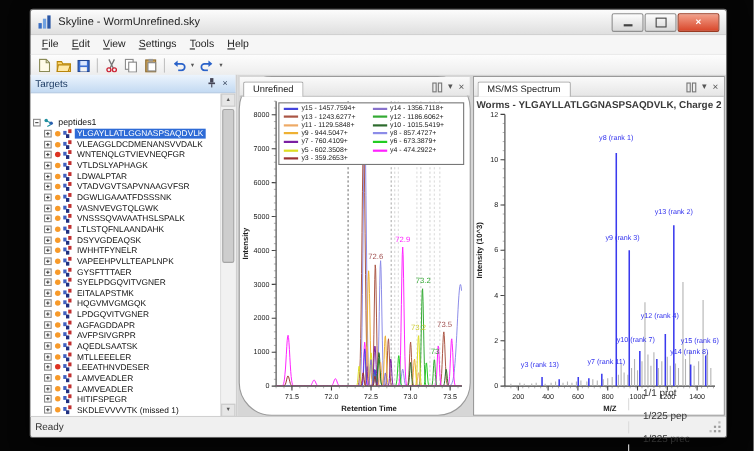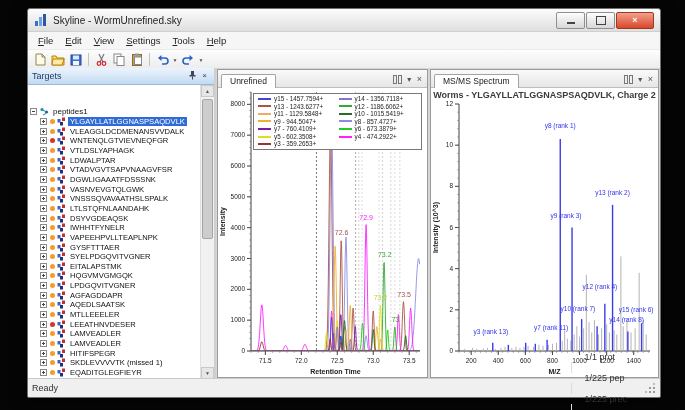--- a/index.html
+++ b/index.html
@@ -50,21 +50,21 @@
   .ptext{padding:0 2px;line-height:9px;}
   .trow.sel .ptext{background:#2e6bd6;color:#fff;}
   .vscroll{position:absolute;top:0;right:0;bottom:0;width:13px;background:#f1f1f1;border-left:1px solid #e0e0e0;}
   .sarrow{position:absolute;left:0;right:0;height:12px;background:#e6e6e6;border:1px solid #c9c9c9;box-sizing:border-box;
           display:flex;align-items:center;justify-content:center;font-size:5px;color:#555;}
   .sarrow.up{top:0;}
   .sarrow.down{bottom:0;}
   .sthumb{position:absolute;left:1px;right:1px;top:14px;height:138px;background:#cdcdcd;border:1px solid #a5a5a5;border-radius:2px;}
   
   .graph-panel{display:flex;flex-direction:column;background:#fff;border:1px solid #9a9a9a;margin:1px;}
-  .graph-panel.unrefined{width:209px;flex:0 0 auto;}
+  .graph-panel.unrefined{width:209px;flex:0 0 auto;border-radius:30px;}
   .graph-panel.msms{flex:1;}
   .graph-header{height:17px;background:linear-gradient(#fafafa,#e6e6e6);border-bottom:1px solid #bdbdbd;
                 display:flex;align-items:flex-end;padding:0 3px;flex:0 0 auto;}
   .gtab{background:#fff;border:1px solid #a3a3a3;border-bottom:none;border-radius:2px 2px 0 0;
         font-size:8.5px;color:#222;padding:1px 8px 2px;position:relative;top:1px;}
   .hbtn{font-size:7px;color:#555;padding:0 2px;height:12px;display:flex;align-items:center;margin-bottom:2px;}
   .hbars{display:flex;gap:1px;align-items:center;height:12px;margin-bottom:2px;padding:0 2px;}
   .hbars i{display:block;width:2px;height:7px;border:1px solid #777;background:#eee;}
   .graph-body{flex:1;position:relative;overflow:hidden;}
   .graph-body svg{position:absolute;inset:0;}
@@ -382,20 +382,30 @@
               </div>
               <div class="trow">
                 <span class="expand plus"></span>
                 <span class="dot" style="background:#f79a2a"></span>
                 <svg class="pep-ico" viewBox="0 0 9 9">
                   <rect x="0.5" y="2" width="3" height="3.5" fill="#4060c0"></rect>
                   <rect x="5" y="0.5" width="3" height="3.5" fill="#c03030"></rect>
                   <rect x="3" y="5" width="3" height="3.5" fill="#203080"></rect>
                 </svg>
                 <span class="ptext">AGFAGDDAPR</span>
+              </div>
+              <div class="trow">
+                <span class="expand plus"></span>
+                <span class="dot" style="background:#f79a2a"></span>
+                <svg class="pep-ico" viewBox="0 0 9 9">
+                  <rect x="0.5" y="2" width="3" height="3.5" fill="#4060c0"></rect>
+                  <rect x="5" y="0.5" width="3" height="3.5" fill="#c03030"></rect>
+                  <rect x="3" y="5" width="3" height="3.5" fill="#203080"></rect>
+                </svg>
+                <span class="ptext">AVFPSIVGRPR</span>
               </div>
               <div class="trow">
                 <span class="expand plus"></span>
                 <span class="dot" style="background:#f79a2a"></span>
                 <svg class="pep-ico" viewBox="0 0 9 9">
                   <rect x="0.5" y="2" width="3" height="3.5" fill="#4060c0"></rect>
                   <rect x="5" y="0.5" width="3" height="3.5" fill="#c03030"></rect>
                   <rect x="3" y="5" width="3" height="3.5" fill="#203080"></rect>
                 </svg>
                 <span class="ptext">AQEDLSAATSK</span>

